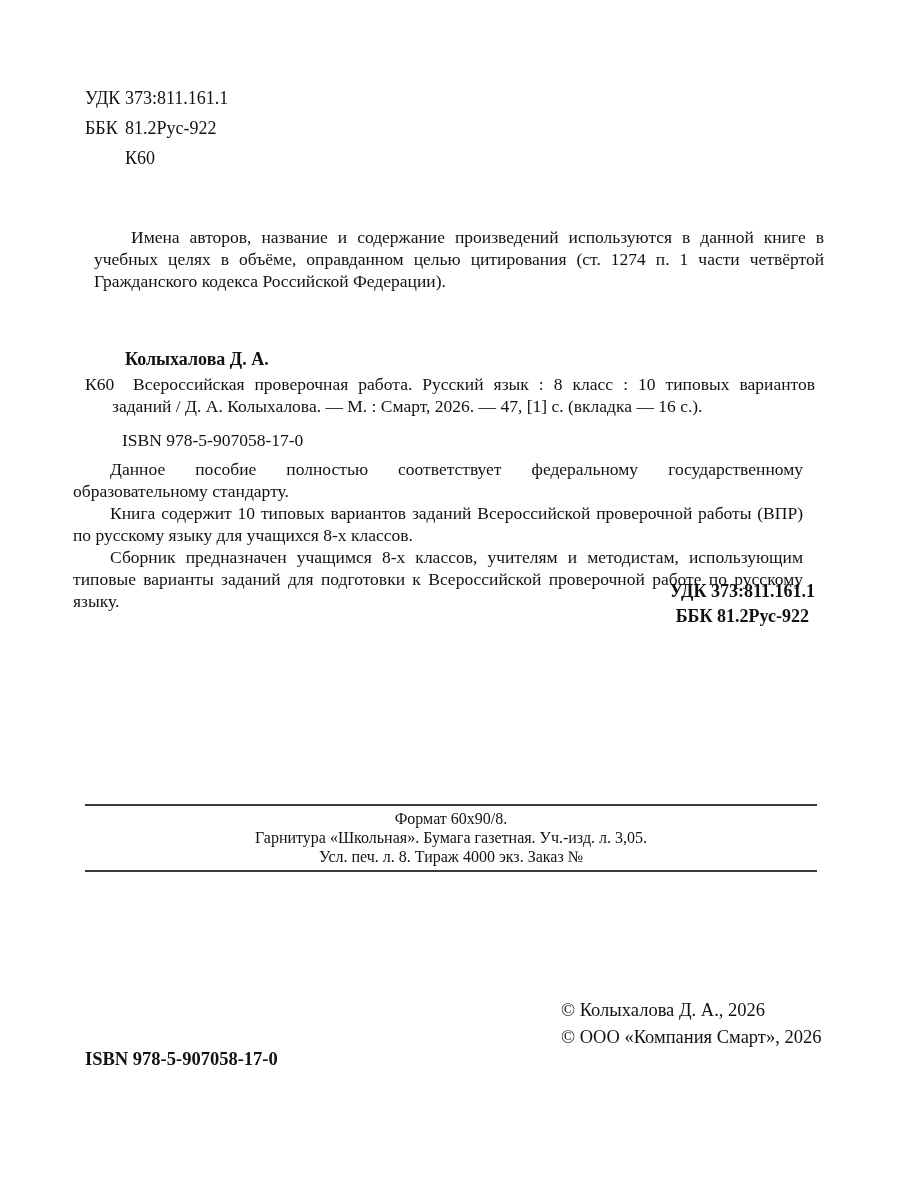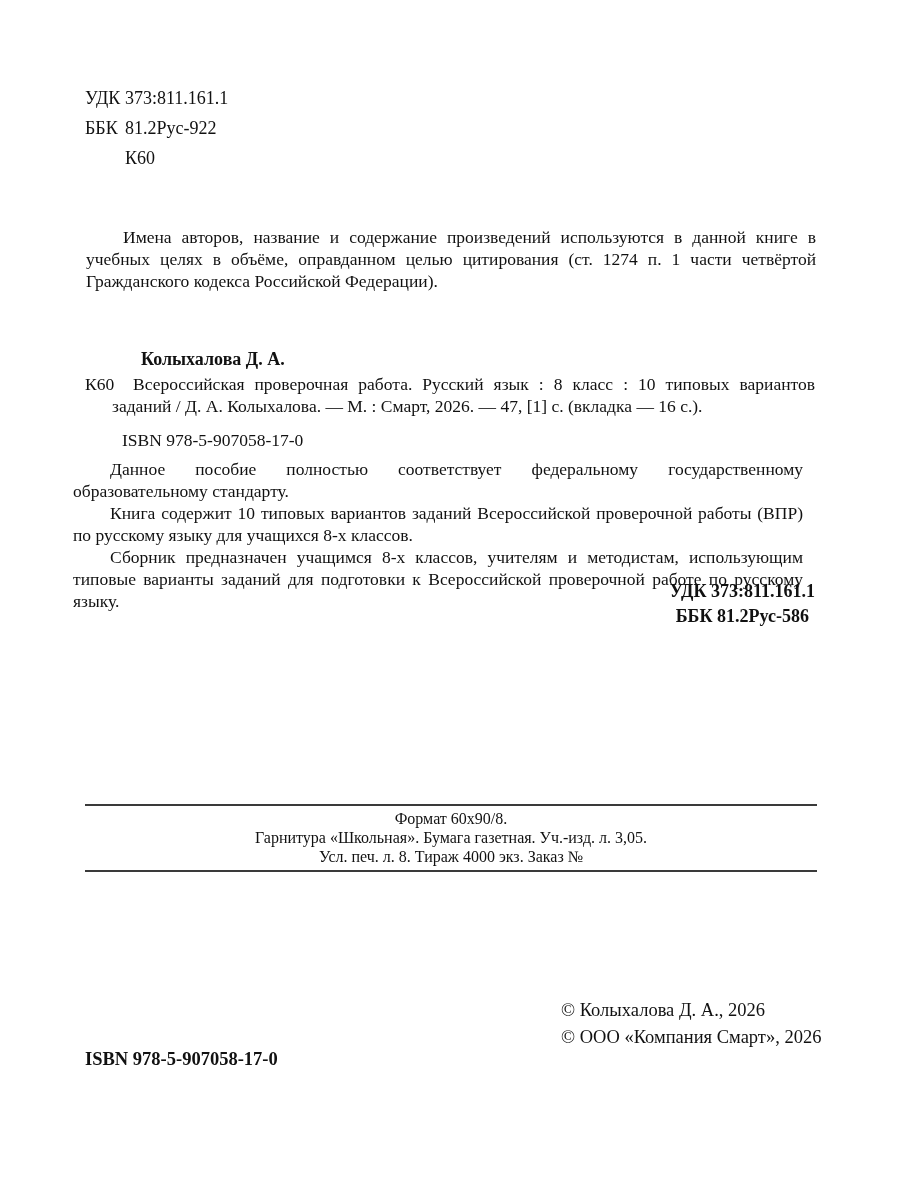--- a/index.html
+++ b/index.html
@@ -27,34 +27,34 @@
   .top-block {
     left: 85px; top: 83px;
     font-size: 18px;
     line-height: 30px;
   }
   .top-block .row { display: flex; }
   .top-block .lbl { width: 40px; flex: 0 0 40px; }
 
   
   .usage-note {
-    left: 86px; top: 226px; width: 730px;
+    left: 94px; top: 226px; width: 730px;
     font-size: 17.5px; line-height: 22px;
     text-align: justify;
     text-indent: 37px;
     hyphens: auto;
   }
 
   
   .bib { left: 85px; top: 347px; width: 730px; }
   .bib-author {
     font-weight: 700;
     font-size: 18px;
     line-height: 24px;
-    margin-left: 56px;
+    margin-left: 40px;
     margin-bottom: 2px;
   }
   .bib-row { position: relative; }
   .bib-sign {
     position: absolute; left: 0; top: 0;
     font-size: 17.5px; line-height: 22px;
   }
   .bib-citation {
     margin-left: 27px;
     text-indent: 21px;
@@ -142,21 +142,21 @@
   <p class="abs isbn-top">ISBN 978-5-907058-17-0</p>
 
   <div class="abs annotation">
     <p>Данное пособие полностью соответствует федеральному государственному образовательному стандарту.</p>
     <p>Книга содержит 10 типовых вариантов заданий Всероссийской проверочной работы (ВПР) по русскому языку для учащихся 8-х классов.</p>
     <p>Сборник предназначен учащимся 8-х классов, учителям и методистам, использующим типовые варианты заданий для подготовки к Всероссийской проверочной работе по русскому языку.</p>
   </div>
 
   <div class="abs udk-right">
     <div>УДК 373:811.161.1</div>
-    <div>ББК 81.2Рус-586</div>
+    <div>ББК 81.2Рус-922</div>
   </div>
 
   <div class="abs colophon">
     <div>Формат 60х90/8.</div>
     <div>Гарнитура «Школьная». Бумага газетная. Уч.-изд. л. 3,05.</div>
     <div>Усл. печ. л. 8. Тираж 4000 экз. Заказ №</div>
   </div>
 
   <div class="abs footer-isbn">ISBN 978-5-907058-17-0</div>
 

